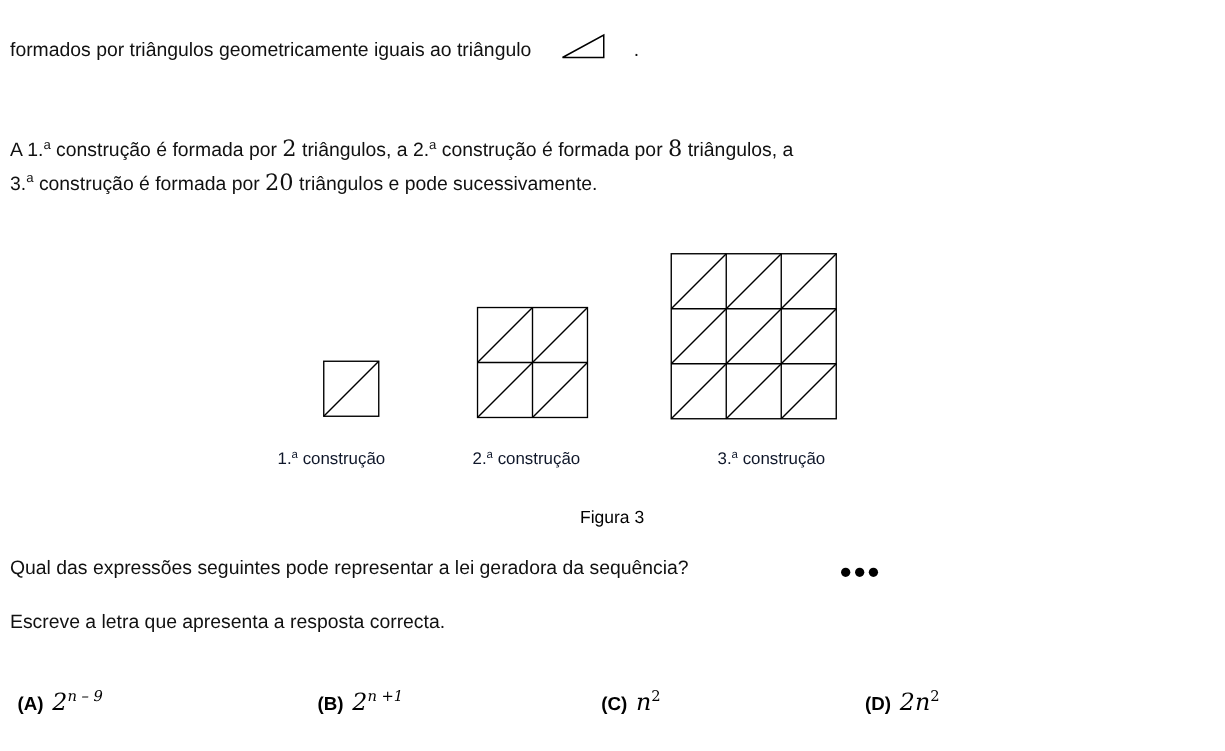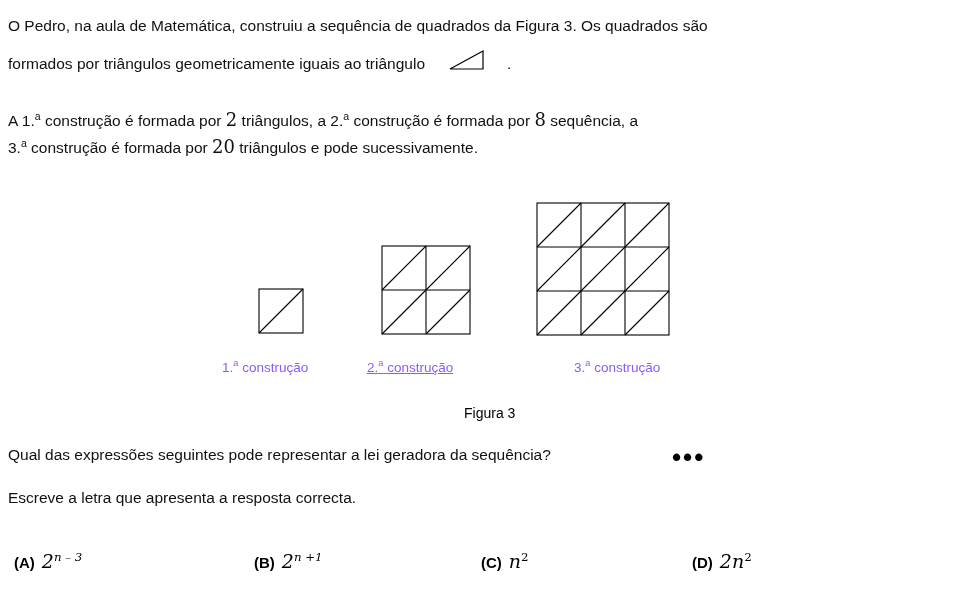--- a/index.html
+++ b/index.html
@@ -69,21 +69,21 @@
     top: 190px;
     width: 980px;
     height: 240px;
   }
   .grid {
     position: absolute;
   }
   .caption {
     position: absolute;
     font-size: 13.5px;
-    color: #8b5cf6;
+    color: #0f172a;
     white-space: nowrap;
   }
   .dots {
     position: absolute;
     left: 672px;
     top: 262px;
     font-size: 26px;
     letter-spacing: 2px;
     font-weight: bold;
     color: #000;
@@ -140,38 +140,37 @@
   #optB { left: 246px; }
   #optC { left: 473px; }
   #optD { left: 684px; }
 </style>
 </head>
 <body>
 
 <div class="page">
 
   <div class="para just" id="intro">
-    <span>O Pedro, na aula de Matemática, construiu a sequência de quadrados da Figura 3. Os quadrados são</span>
     <div class="line2">
       <span>formados por triângulos geometricamente iguais ao triângulo</span>
       <span class="tri-inline">
         <svg width="36" height="22" viewBox="0 0 36 22" xmlns="http://www.w3.org/2000/svg">
           <polygon points="1,20 34,20 34,2" fill="none" stroke="#000" stroke-width="1.2"></polygon>
         </svg>
       </span>
       <span>.</span>
     </div>
   </div>
 
   <div class="para just" id="counts">
     <span>A 1.<sup class="ord">a</sup> construção é formada por</span>
     <span class="mathnum">2</span>
     <span>triângulos, a 2.<sup class="ord">a</sup> construção é formada por</span>
     <span class="mathnum">8</span>
-    <span>sequência, a</span>
+    <span>triângulos, a</span>
     <br>
     <span>3.<sup class="ord">a</sup> construção é formada por</span>
     <span class="mathnum">20</span>
     <span>triângulos e pode sucessivamente.</span>
   </div>
 
   <div class="figure">
 
     <div class="grid" style="left:258px; top:98px;">
       <svg width="46" height="46" viewBox="0 0 46 46" xmlns="http://www.w3.org/2000/svg">
@@ -207,32 +206,32 @@
         <line x1="89" y1="89" x2="133" y2="45" stroke="#000" stroke-width="1.1"></line>
         <line x1="1" y1="133" x2="45" y2="89" stroke="#000" stroke-width="1.1"></line>
         <line x1="45" y1="133" x2="89" y2="89" stroke="#000" stroke-width="1.1"></line>
         <line x1="89" y1="133" x2="133" y2="89" stroke="#000" stroke-width="1.1"></line>
       </svg>
     </div>
 
     <div class="dots">•••</div>
 
     <div class="caption" style="left:222px; top:168px;">1.<sup class="ord">a</sup> construção</div>
-    <div class="caption" style="left:367px; top:168px;text-decoration:underline;">2.<sup class="ord">a</sup> construção</div>
+    <div class="caption" style="left:378px; top:168px;">2.<sup class="ord">a</sup> construção</div>
     <div class="caption" style="left:546px; top:168px;margin-left:28px;">3.<sup class="ord">a</sup> construção</div>
   </div>
 
   <div id="fig-label">Figura 3</div>
 
   <div class="para" id="q2">Escreve a letra que apresenta a resposta correcta.</div>
   <div class="para" id="q1">Qual das expressões seguintes pode representar a lei geradora da sequência?</div>
 
   <div class="options">
     <div class="opt" id="optA">
-      <span class="lbl">(A)</span><span class="expr"><span>2</span><sup>n – 3</sup></span>
+      <span class="lbl">(A)</span><span class="expr"><span>2</span><sup>n – 9</sup></span>
     </div>
     <div class="opt" id="optB">
       <span class="lbl">(B)</span><span class="expr"><span>2</span><sup>n +1</sup></span>
     </div>
     <div class="opt" id="optC">
       <span class="lbl">(C)</span><span class="expr"><span>n</span><sup class="upnum">2</sup></span>
     </div>
     <div class="opt" id="optD">
       <span class="lbl">(D)</span><span class="expr"><span>2n</span><sup class="upnum">2</sup></span>
     </div>

